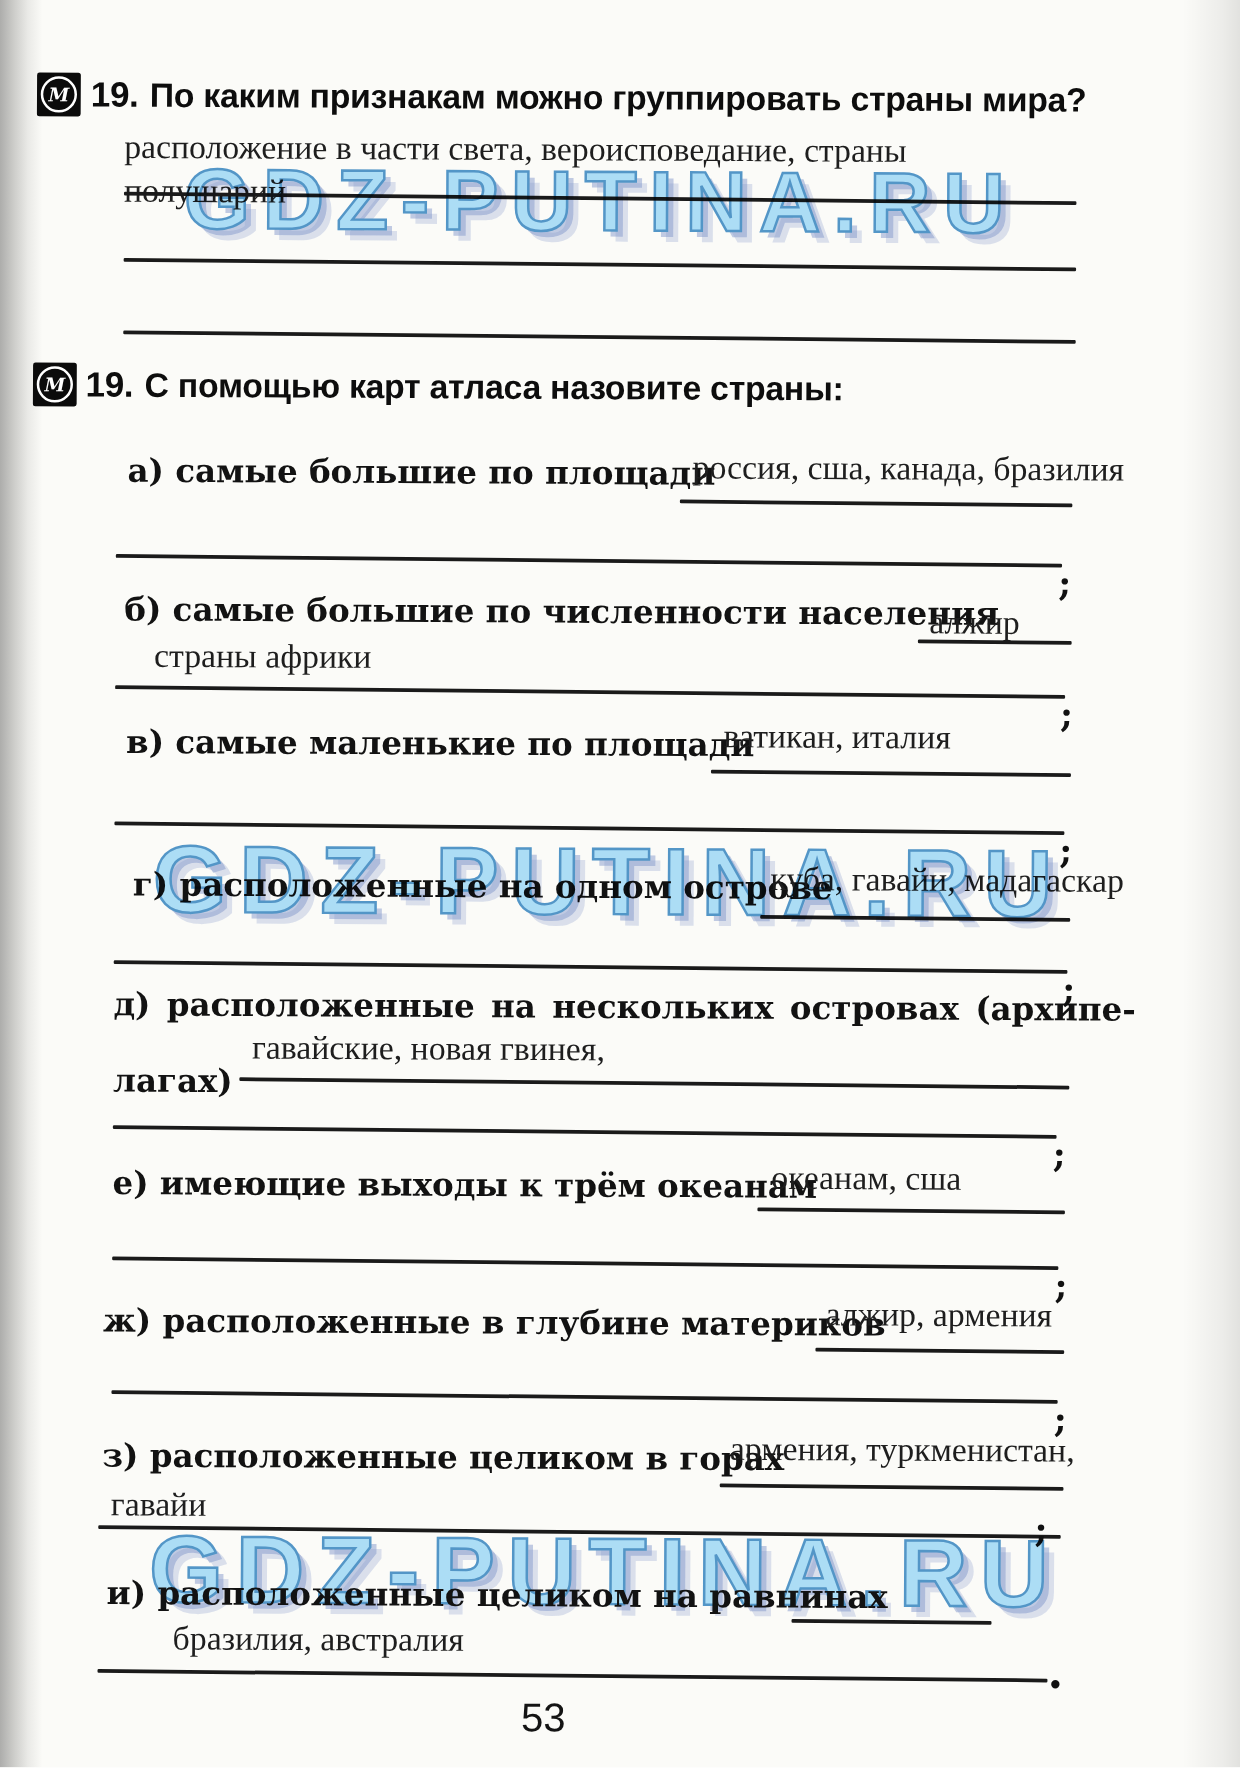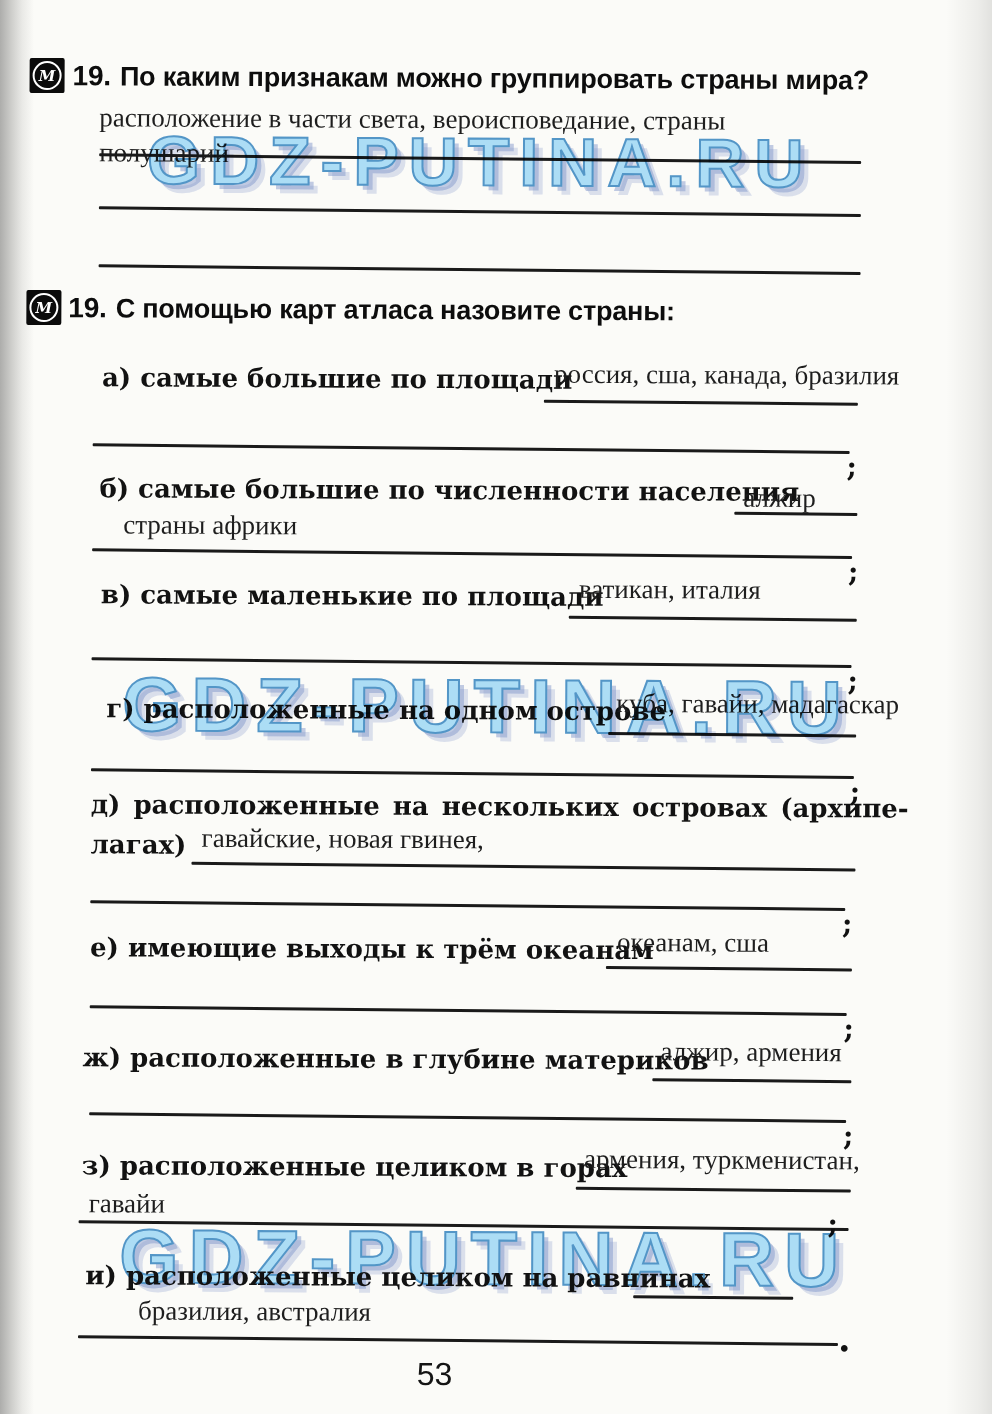--- a/index.html
+++ b/index.html
@@ -102,21 +102,21 @@
 
     <div class="label" style="left:110px;top:693px;">г) расположенные на одном острове</div>
     <div class="hw" style="left:620px;top:685px;">куба, гавайи, мадагаскар</div>
     <div class="rule" style="left:612px;top:729px;width:248px;"></div>
     <div class="rule" style="left:95px;top:768px;width:763px;"></div>
     <div class="punct" style="left:854px;top:774px;">;</div>
 
     <div class="wm" style="left:126px;top:660px;font-size:76px;">GDZ-PUTINA.RU</div>
 
     <div class="label" style="left:95px;top:789px;word-spacing:4px;">д) расположенные на нескольких островах (архипе-</div>
-    <div class="label" style="left:95px;top:829px;">лагах)</div>
+    <div class="label" style="left:95px;top:850px;">лагах)</div>
     <div class="hw" style="left:206px;top:822px;">гавайские, новая гвинея,</div>
     <div class="rule" style="left:196px;top:861px;width:664px;"></div>
     <div class="rule" style="left:95px;top:900px;width:755px;"></div>
     <div class="punct" style="left:847px;top:906px;">;</div>
 
     <div class="label" style="left:95px;top:932px;">е) имеющие выходы к трём океанам</div>
     <div class="hw" style="left:622px;top:924px;">океанам, сша</div>
     <div class="rule" style="left:611px;top:963px;width:246px;"></div>
     <div class="rule" style="left:95px;top:1005px;width:757px;"></div>
     <div class="punct" style="left:849px;top:1011px;">;</div>

